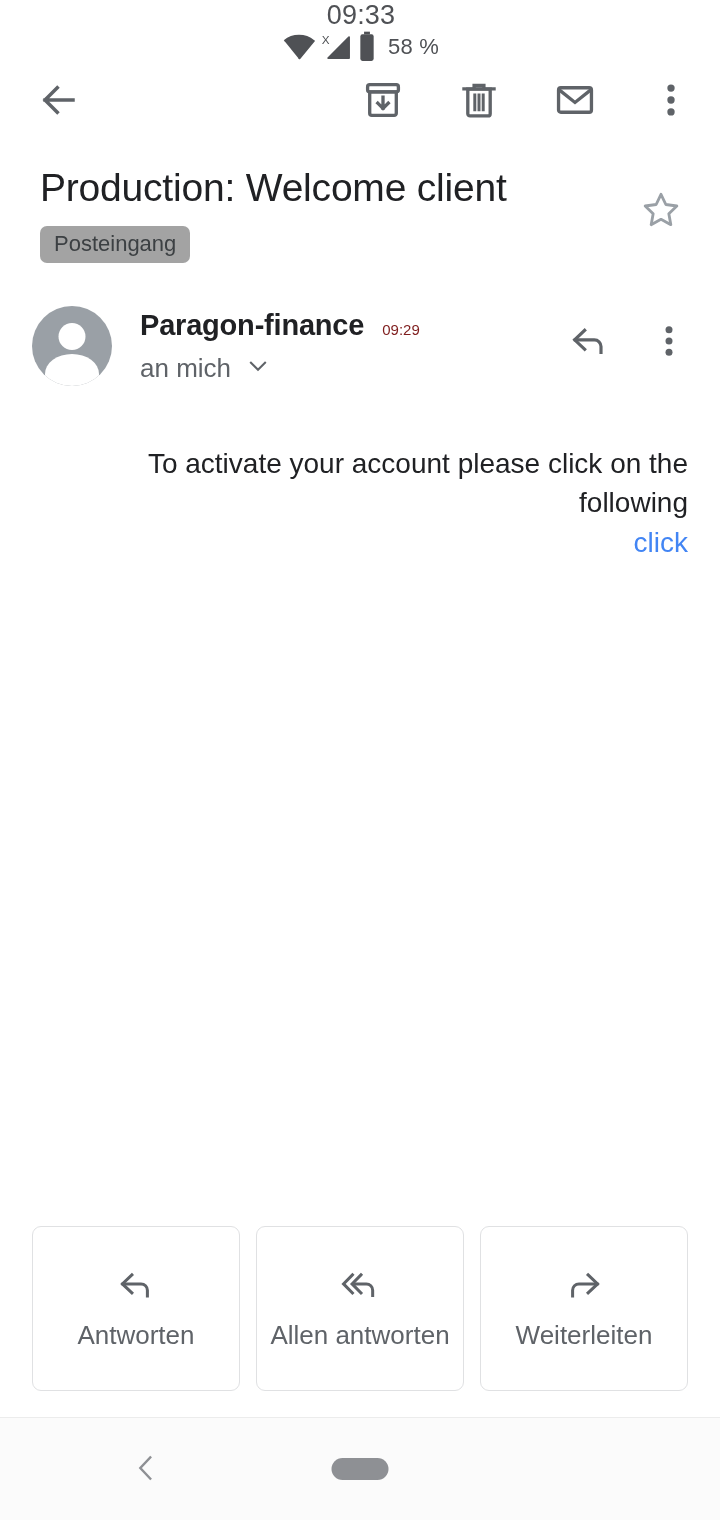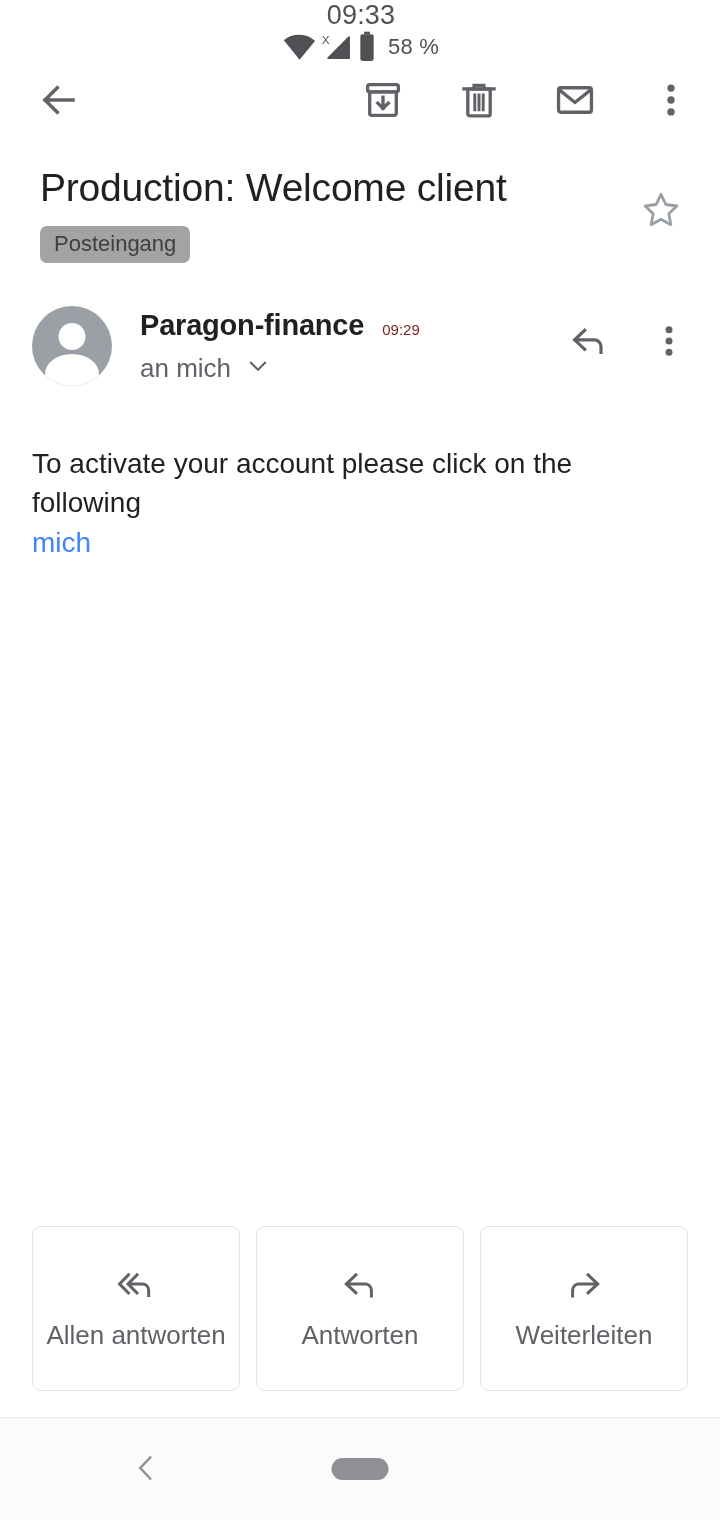--- a/index.html
+++ b/index.html
@@ -202,20 +202,21 @@
     padding: 0;
     cursor: pointer;
   }
 
   
   .mail-body {
     padding: 58px 32px 0 32px;
     font-size: 28px;
     line-height: 1.42;
     color: #202124;
+    text-align: right;
   }
   .mail-link {
     color: #4285f4;
     text-decoration: none;
     cursor: pointer;
   }
 
   
   .action-bar {
     position: absolute;
@@ -423,46 +424,46 @@
           <circle cx="12" cy="18.8" r="2.1" fill="#5f6368"></circle>
         </svg>
       </span>
     </button>
   </div>
 </div>
 
 <div class="mail-body">
   <span>To activate your account please click on the following</span>
   <br>
-  <span class="mail-link">mich</span>
+  <span class="mail-link">click</span>
 </div>
 
 <div class="action-bar">
+  <button class="action-btn">
+    <span class="action-icon">
+      <svg width="38" height="38" viewBox="0 0 24 24">
+        <path d="M9.4 5.6 3.4 11.3l6 5.7" fill="none" stroke="#5f6368" stroke-width="1.9" stroke-linecap="square" stroke-linejoin="miter"></path>
+        <path d="M3.8 11.3h11.4a4 4 0 0 1 4 4v3.6" fill="none" stroke="#5f6368" stroke-width="1.9" stroke-linecap="square"></path>
+      </svg>
+    </span>
+    <span class="action-label">Antworten</span>
+  </button>
   <button class="action-btn">
     <span class="action-icon">
       <svg width="38" height="38" viewBox="0 0 24 24">
         <path d="M7.2 5.6 1.6 11.3l5.6 5.7" fill="none" stroke="#5f6368" stroke-width="1.9" stroke-linecap="square" stroke-linejoin="miter"></path>
         <path d="M12.6 5.6 7 11.3l5.6 5.7" fill="none" stroke="#5f6368" stroke-width="1.9" stroke-linecap="square" stroke-linejoin="miter"></path>
         <path d="M8 11.3h8a4 4 0 0 1 4 4v3.4" fill="none" stroke="#5f6368" stroke-width="1.9" stroke-linecap="square"></path>
       </svg>
     </span>
     <span class="action-label">Allen antworten</span>
   </button>
   <button class="action-btn">
     <span class="action-icon">
       <svg width="38" height="38" viewBox="0 0 24 24">
-        <path d="M9.4 5.6 3.4 11.3l6 5.7" fill="none" stroke="#5f6368" stroke-width="1.9" stroke-linecap="square" stroke-linejoin="miter"></path>
-        <path d="M3.8 11.3h11.4a4 4 0 0 1 4 4v3.6" fill="none" stroke="#5f6368" stroke-width="1.9" stroke-linecap="square"></path>
-      </svg>
-    </span>
-    <span class="action-label">Antworten</span>
-  </button>
-  <button class="action-btn">
-    <span class="action-icon">
-      <svg width="38" height="38" viewBox="0 0 24 24">
         <path d="M14.6 5.6 20.6 11.3l-6 5.7" fill="none" stroke="#5f6368" stroke-width="1.9" stroke-linecap="square" stroke-linejoin="miter"></path>
         <path d="M20.2 11.3H8.8a4 4 0 0 0-4 4v3.6" fill="none" stroke="#5f6368" stroke-width="1.9" stroke-linecap="square"></path>
       </svg>
     </span>
     <span class="action-label">Weiterleiten</span>
   </button>
 </div>
 
 <div class="nav-bar">
   <button class="nav-back">

